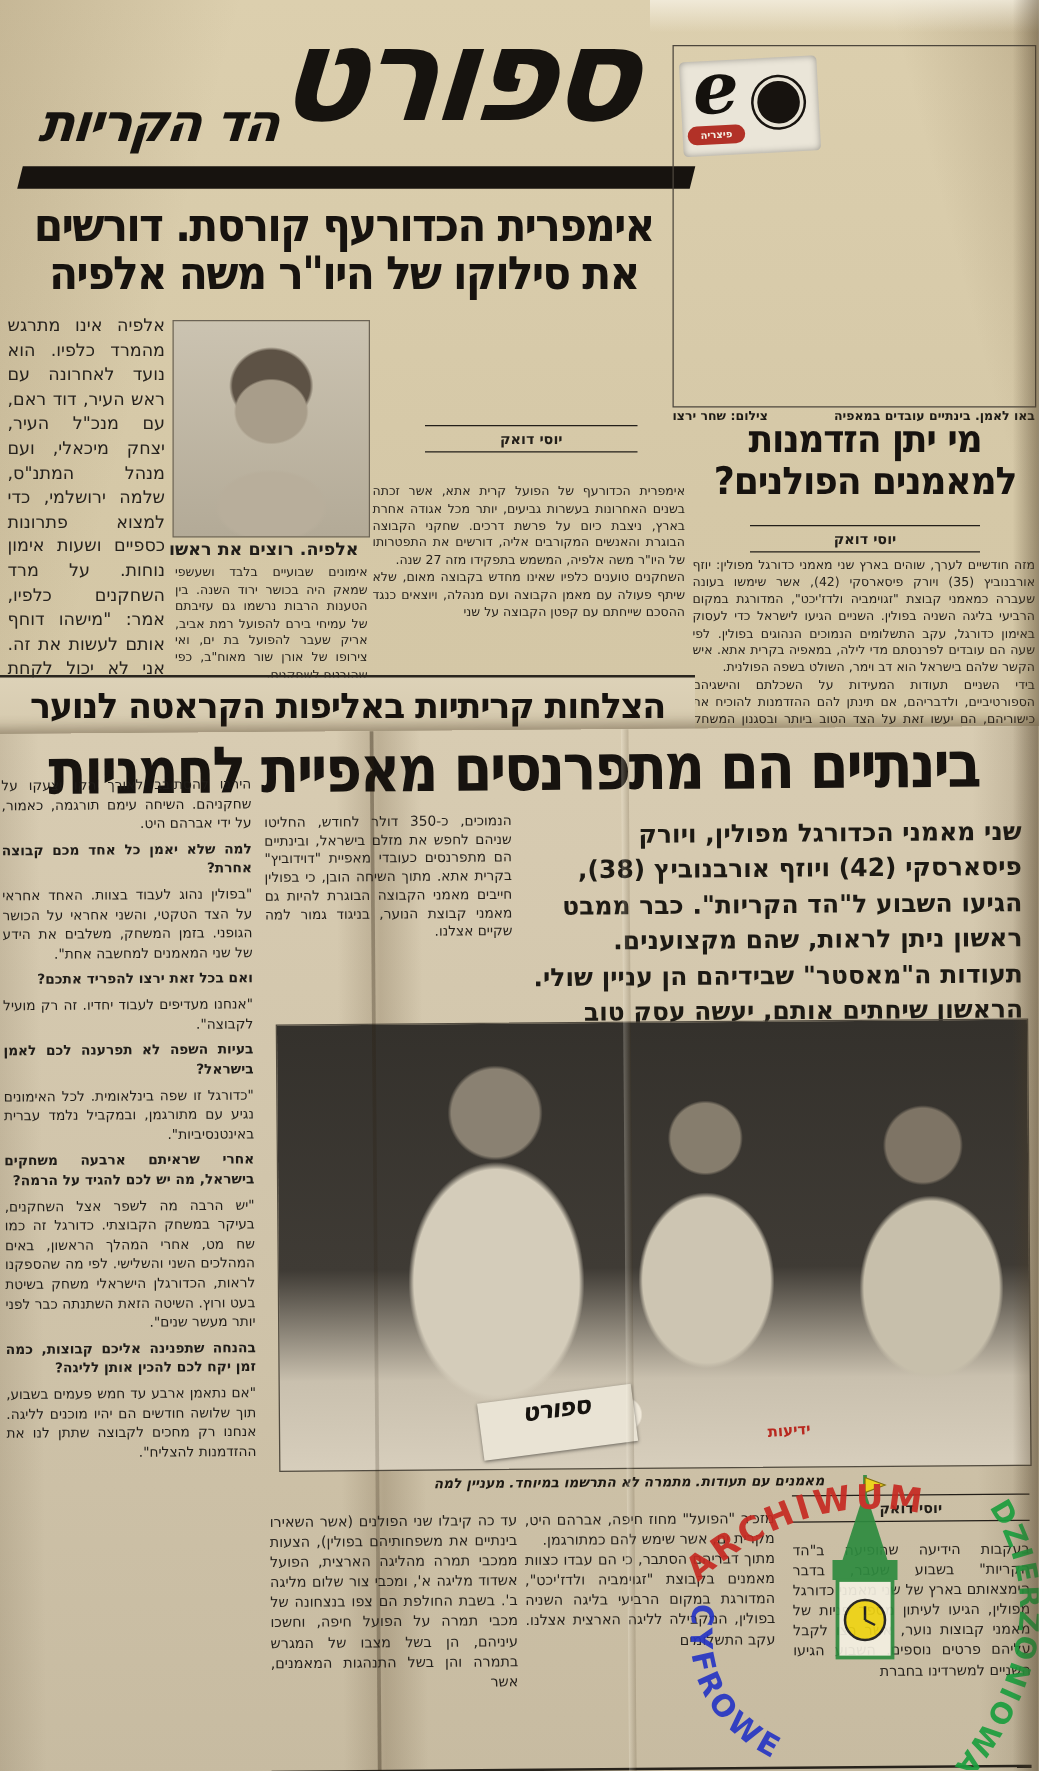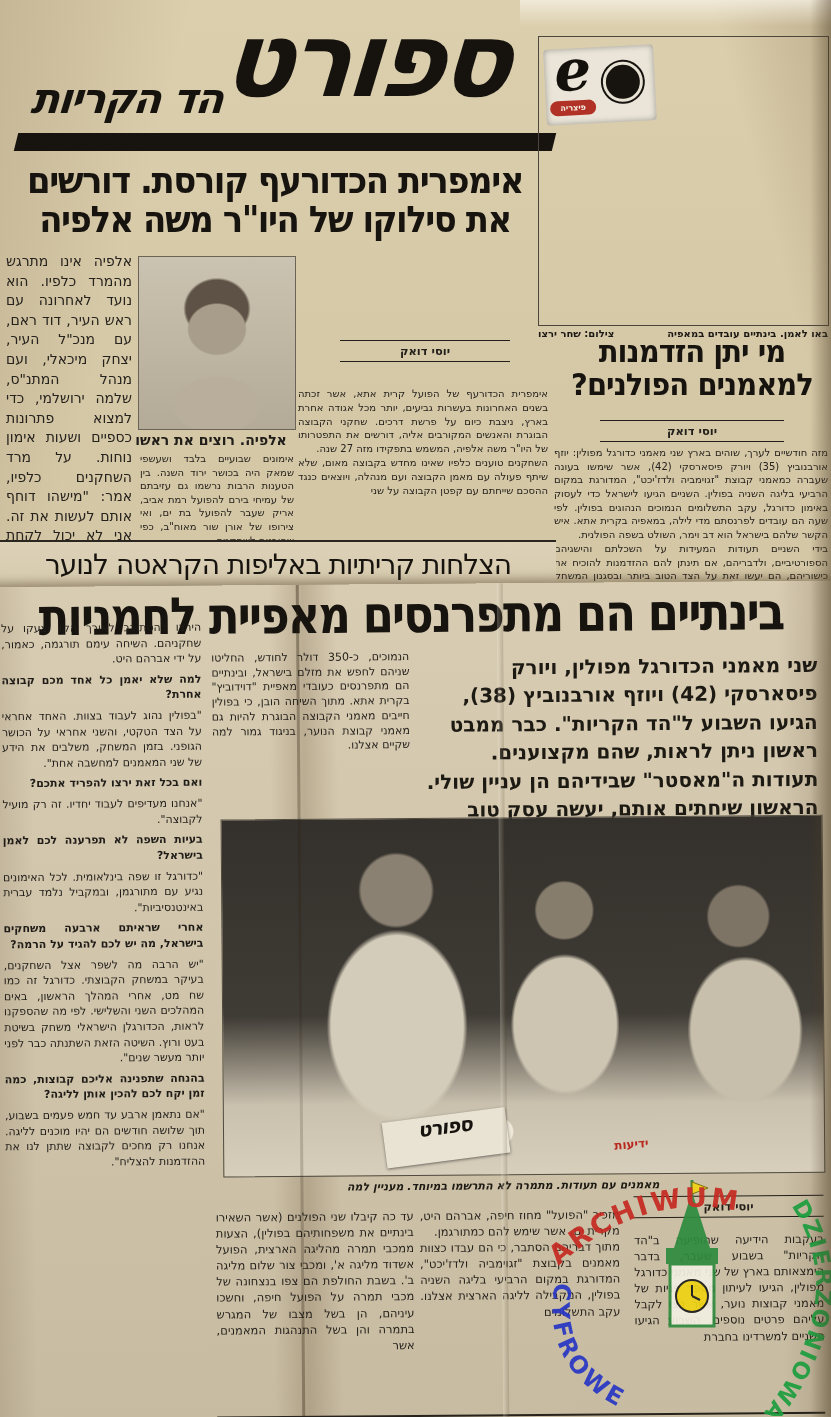--- a/index.html
+++ b/index.html
@@ -61,21 +61,21 @@
   .a1-colM{left:140px;top:452px;width:154px;height:94px;font-size:10px;line-height:1.36;overflow:hidden;}
   .a1-colL{left:6px;top:252px;width:126px;height:294px;font-size:14px;line-height:1.4;overflow:hidden;}
 
   
   .a2-h{left:556px;top:336px;width:272px;font-size:29px;font-weight:800;line-height:1.12;
     text-align:center;letter-spacing:-1px;white-space:pre-line;color:#17130f;transform:scaleY(1.05);}
   .a2-byl{left:600px;top:420px;width:184px;}
   .a2-body{left:554px;top:446px;width:274px;height:140px;font-size:10px;line-height:1.37;overflow:hidden;}
 
   
-  .banner{left:0;top:540px;width:556px;height:46px;font-size:28px;font-weight:400;
+  .banner{left:0;top:540px;width:556px;height:46px;font-size:28px;font-weight:700;
     text-align:center;line-height:46px;letter-spacing:-1px;color:#17130f;direction:rtl;
     background:linear-gradient(180deg,#ddd2b8,#d5c9ad);border-top:2px solid #2a261f;}
 
   
   #sec3{left:-8px;top:584px;width:848px;height:836px;transform:rotate(-0.45deg);
     box-shadow:0 -4px 10px rgba(55,38,18,.4);
     background:
       linear-gradient(90deg, rgba(70,52,26,.14) 0, rgba(0,0,0,0) 5%, rgba(0,0,0,0) 33%, rgba(80,60,32,.20) 37%, rgba(0,0,0,0) 41%, rgba(0,0,0,0) 93%, rgba(70,52,26,.22) 100%),
       linear-gradient(180deg,#d8ccb2 0%,#cfc3a9 55%,#c7bba1 100%);}
   .a3-h{left:6px;top:4px;width:832px;font-size:45px;font-weight:800;text-align:center;

